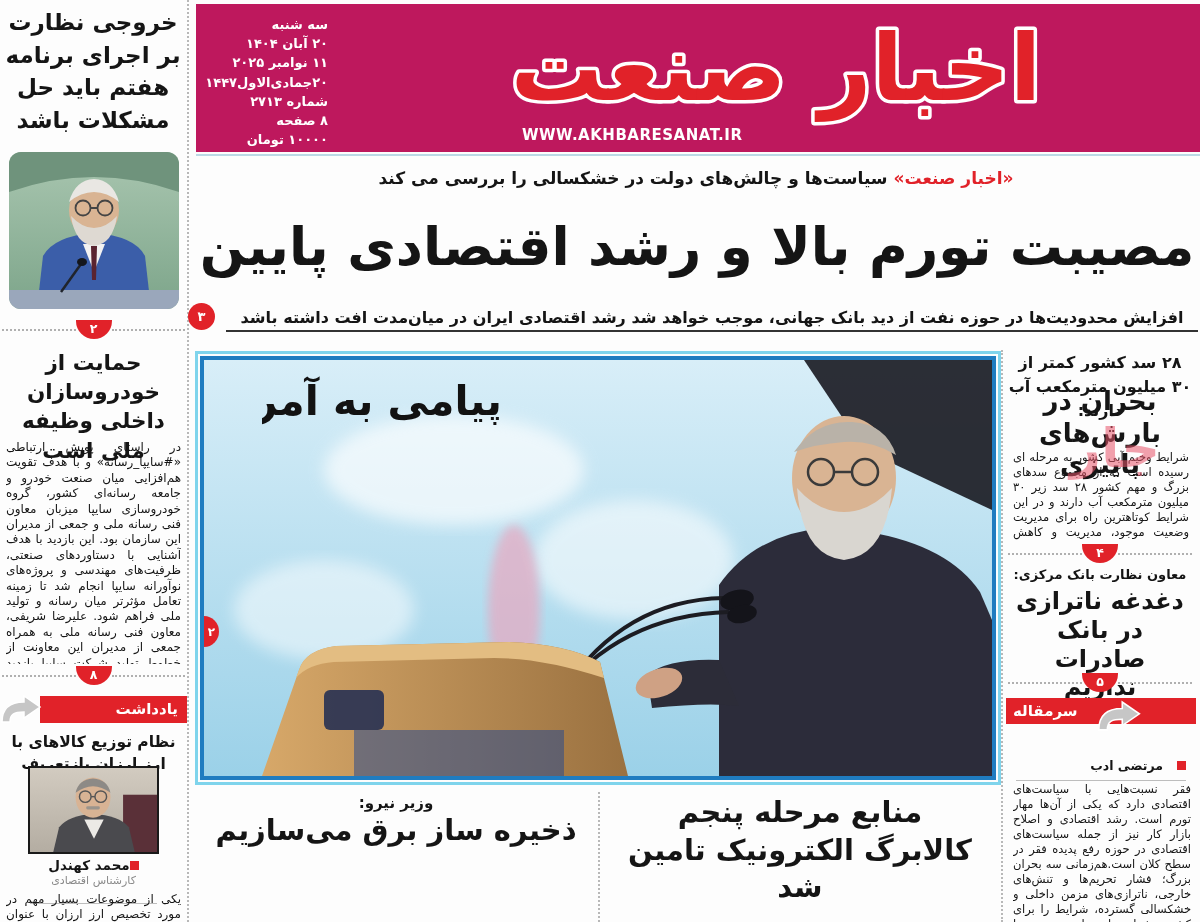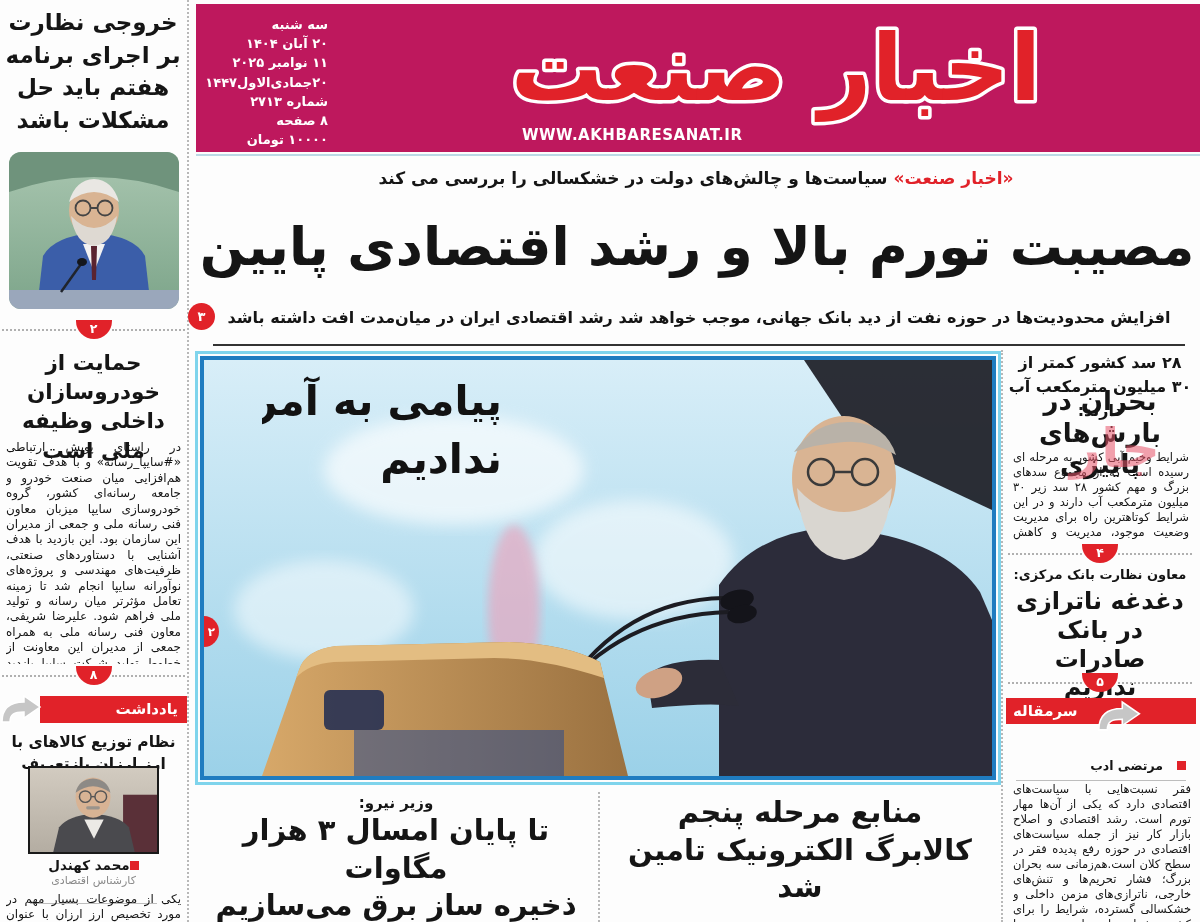--- a/index.html
+++ b/index.html
@@ -46,22 +46,22 @@
   #site-url { left:326px; top:122px; width:210px; text-align:center; color:#fff;
               font-weight:bold; font-size:15px; letter-spacing:.5px; direction:ltr; }
   #masthead-underline { left:196px; top:154px; width:1004px; height:2px; background:#bcd9e6; }
 
   
   #lead-kicker { left:196px; top:168px; width:1000px; height:24px; font-weight:bold;
                  font-size:17px; text-align:center; }
   #lead-kicker .brand { color:#e12229; }
   #lead-headline { left:196px; top:194px; width:1002px; height:106px; line-height:106px;
                    font-weight:bold; font-size:58px; text-align:center; }
-  #lead-subhead { left:213px; top:308px; width:972px; font-weight:bold; font-size:19px;
-                  text-align:center; padding-bottom:17px; border-bottom:2px solid #333; }
+  #lead-subhead { left:226px; top:308px; width:972px; font-weight:bold; font-size:19px;
+                  text-align:center; padding-bottom:3px; border-bottom:2px solid #333; }
   #lead-subhead-badge { left:188px; top:303px; width:27px; height:27px; }
 
   
   #lead-photo { left:200px; top:356px; width:796px; height:424px;
                 border:4px solid #1f7cc0; outline:3px solid #7fd4ec; outline-offset:2px;
                 background:#bfe2f2; overflow:hidden; }
   #photo-title { left:58px; top:12px; width:240px; text-align:right;
                  font-weight:bold; font-size:41px; line-height:1.42; color:#121212; }
   #lead-photo-badge { left:0; top:256px; width:15px; height:31px; }
 
@@ -203,21 +203,20 @@
     <ellipse cx="533" cy="240" rx="17" ry="10" fill="#14141a" transform="rotate(-12 533 240)"></ellipse>
     <ellipse cx="538" cy="254" rx="15" ry="9" fill="#14141a" transform="rotate(-12 538 254)"></ellipse>
 
     <path d="M58,416 L95,310 Q101,290 132,286 L305,282 Q362,284 396,302 L424,416 Z" fill="url(#wood)"></path>
     <path d="M95,310 Q101,290 132,286 L305,282 Q362,284 396,302 L400,318 Q340,298 290,298 L130,302 Q104,304 92,318 Z" fill="#e3bd82"></path>
     <rect x="120" y="330" width="60" height="40" rx="6" fill="#1d2a52" opacity="0.85"></rect>
     <rect x="150" y="370" width="210" height="46" fill="#2a4a8c" opacity="0.55"></rect>
   </svg>
   <div id="photo-title" class="abs">
     <div class="nowrap">پیامی به آمریکا</div>
-    <div class="nowrap">ندادیم</div>
   </div>
   <div id="lead-photo-badge" class="abs badge-side">۲</div>
 </div>
 
 <div id="left-top-title" class="abs">خروجی نظارت بر اجرای برنامه هفتم باید حل مشکلات باشد</div>
 
 <div id="left-photo" class="abs">
   <svg width="100%" height="100%" viewBox="0 0 170 157" preserveAspectRatio="none">
     <defs>
       <linearGradient id="grn" x1="0" y1="0" x2="0" y2="1">
@@ -327,21 +326,20 @@
   <div id="edit-author-row" class="abs">
     <span class="red-square"></span>
     <span>مرتضی ادب</span>
   </div>
   <div id="edit-body" class="abs just">فقر نسبت‌هایی با سیاست‌های اقتصادی دارد که یکی از آن‌ها مهار تورم است. رشد اقتصادی و اصلاح بازار کار نیز از جمله سیاست‌های اقتصادی در حوزه رفع پدیده فقر در سطح کلان است.هم‌زمانی سه بحران بزرگ؛ فشار تحریم‌ها و تنش‌های خارجی، ناترازی‌های مزمن داخلی و خشکسالی گسترده، شرایط را برای کشور دشوار ساخته است. تحریم‌ها احتمالا با محدود کردن</div>
 </div>
 
 <div id="energy-block" class="abs">
   <div class="bottom-kicker">وزیر نیرو:</div>
   <div class="bottom-title">
-    <div>تا پایان امسال ۳ هزار مگاوات</div>
     <div>ذخیره ساز برق می‌سازیم</div>
   </div>
 
 </div>
 
 <div id="gov-block" class="abs">
   <div class="bottom-title">
     <div>منابع مرحله پنجم</div>
     <div>کالابرگ الکترونیک تامین شد</div>
   </div>

